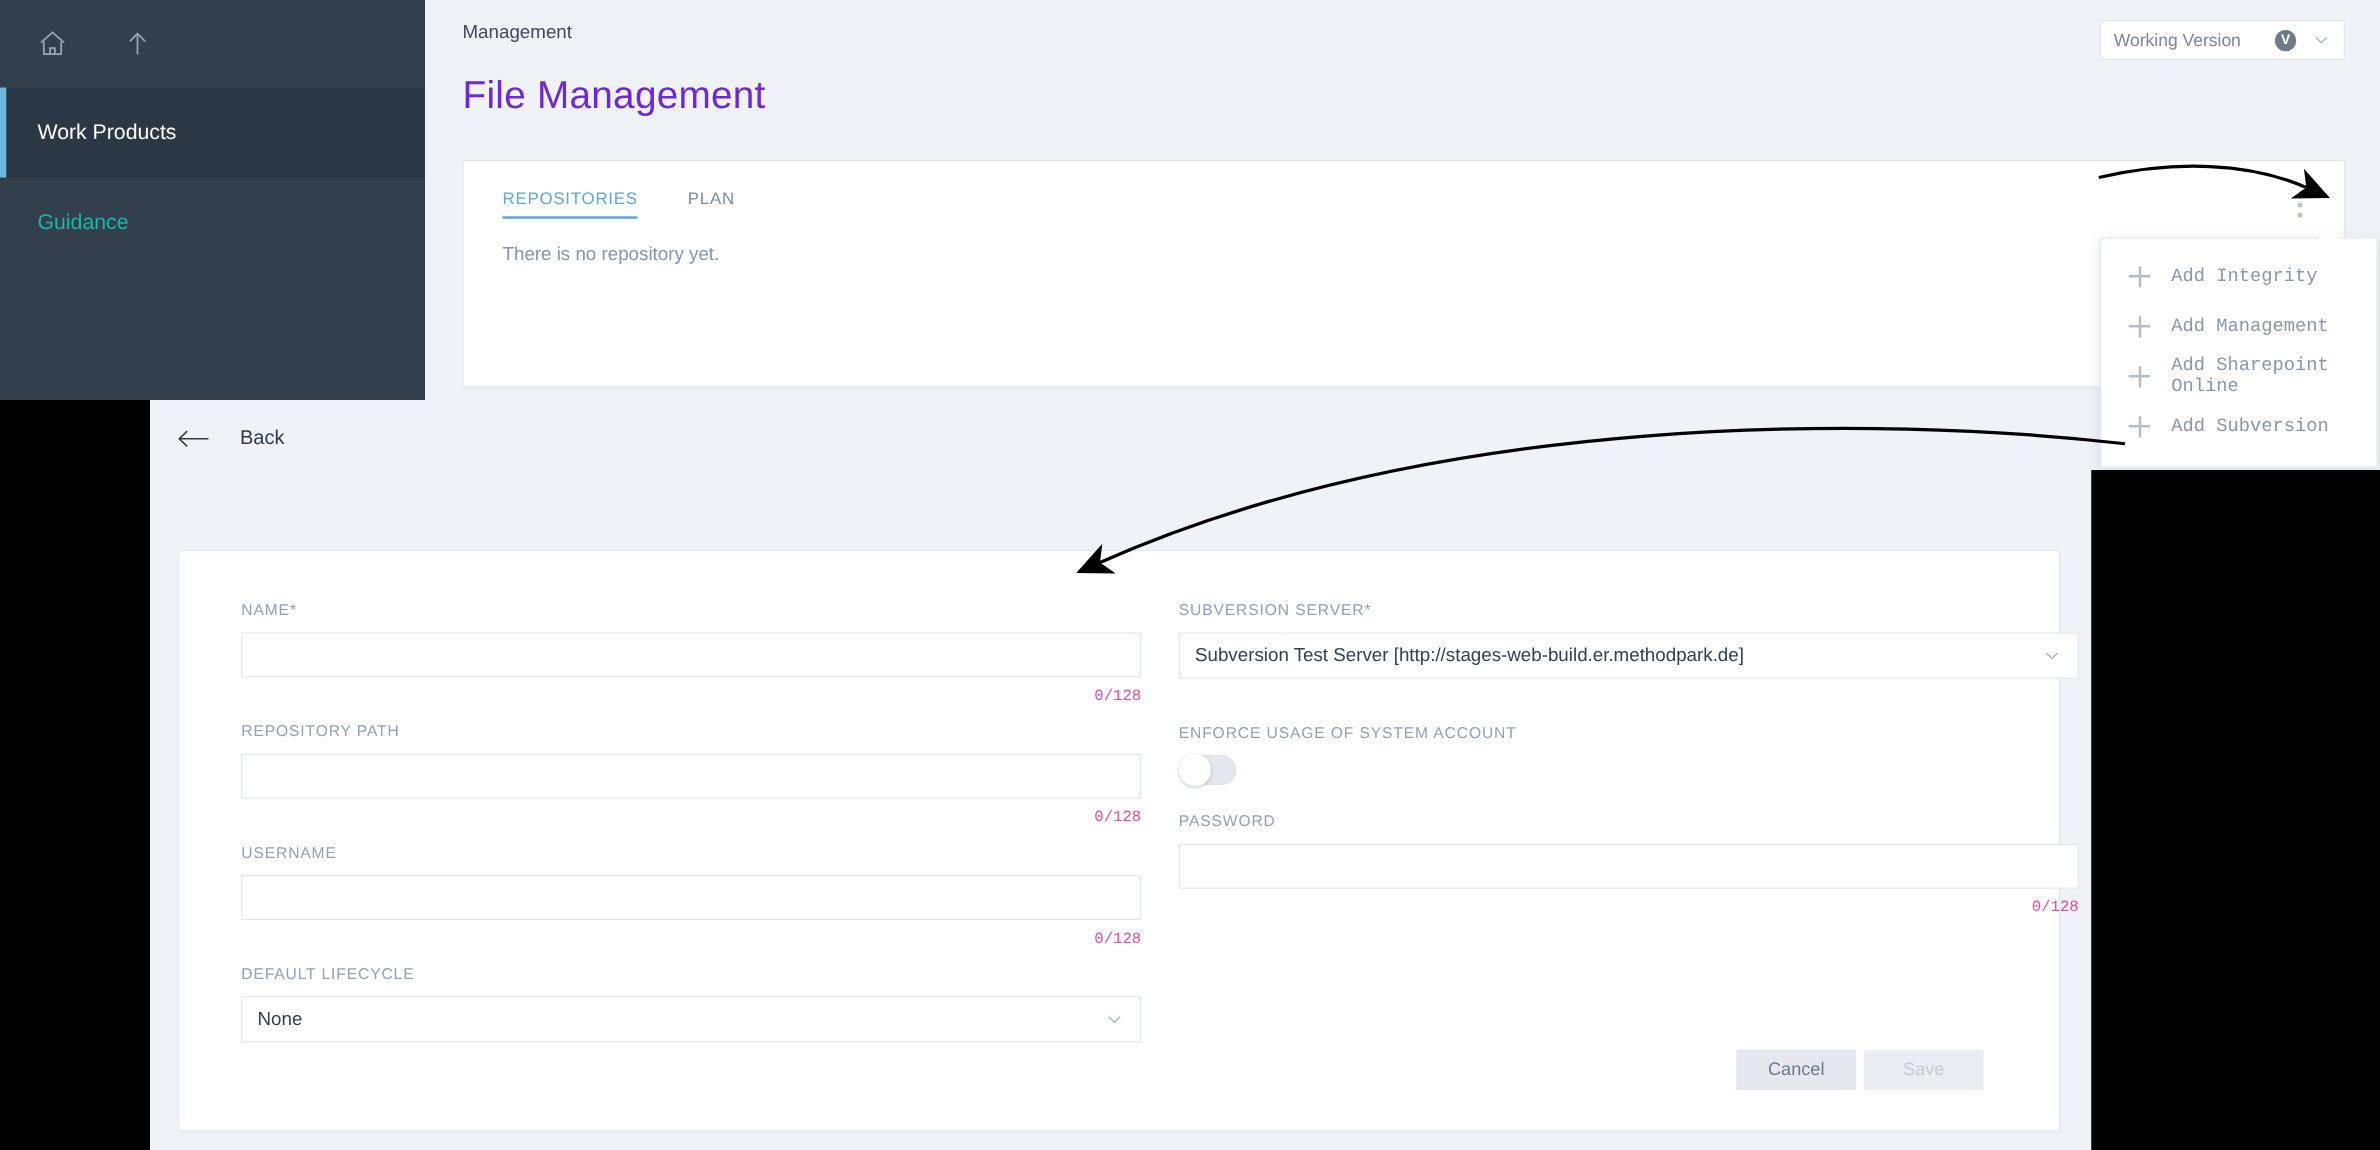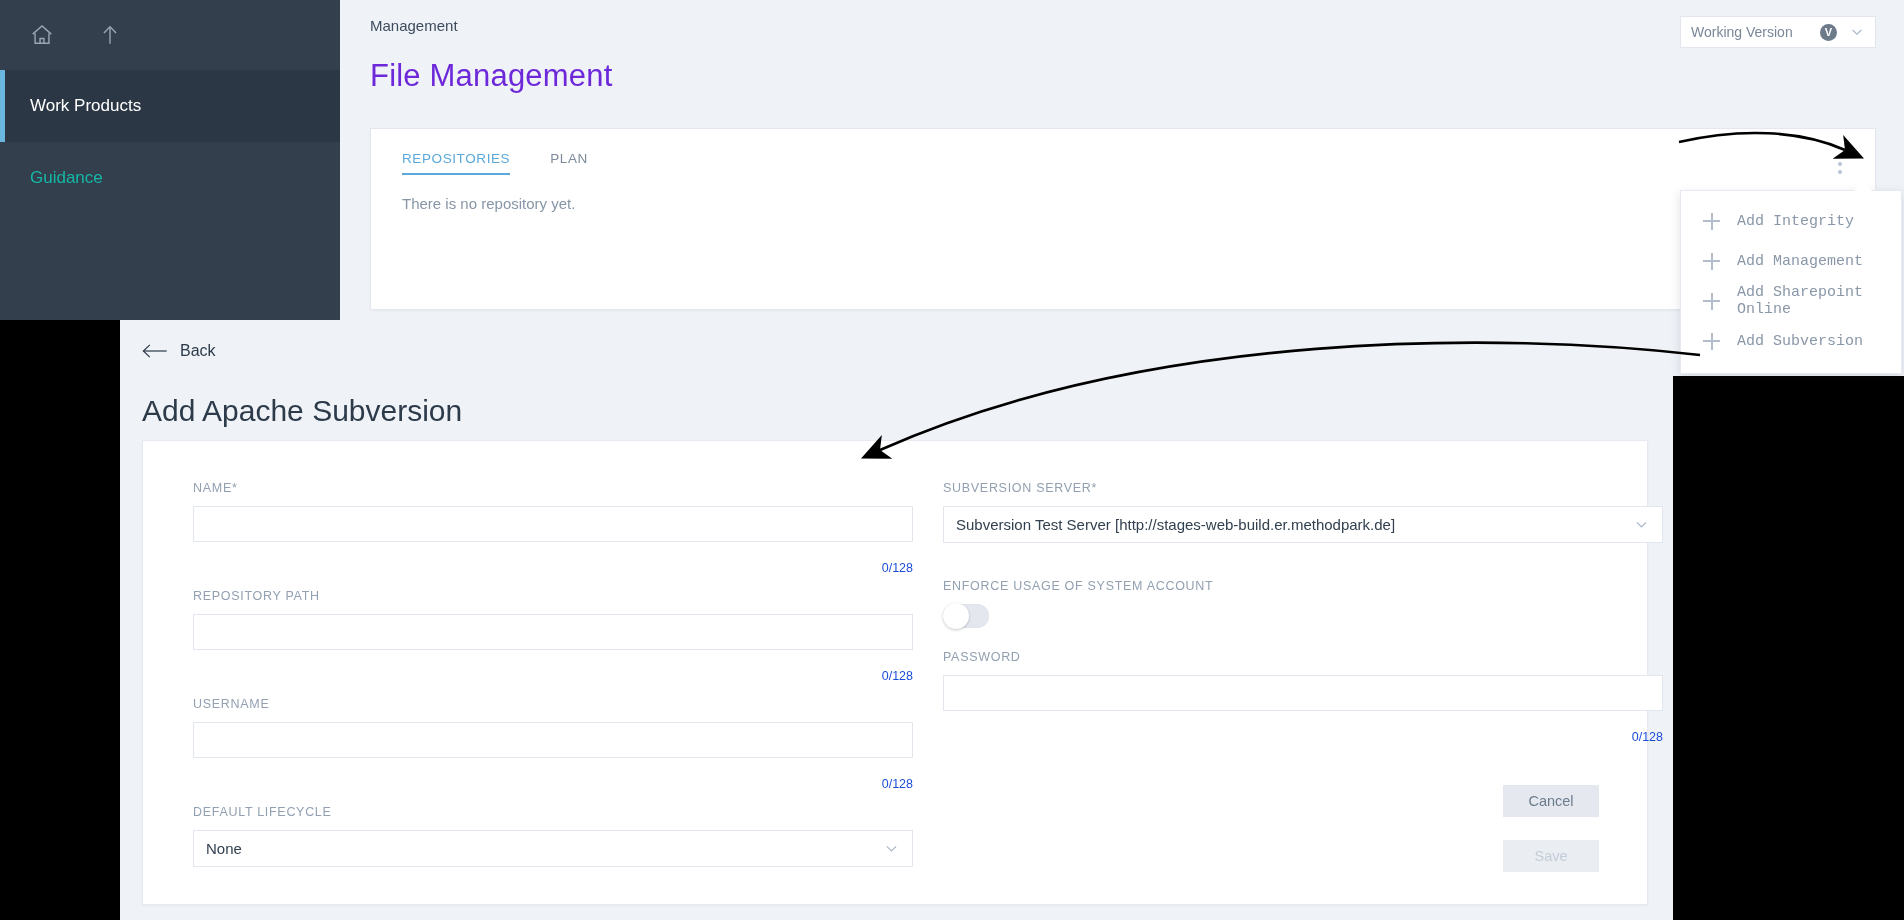--- a/index.html
+++ b/index.html
@@ -222,21 +222,21 @@
     left: 120px; top: 320px;
     width: 1553px; height: 600px;
     background: #eff2f7;
     z-index: 30;
   }
   .back-row {
     position: absolute;
     left: 22px; top: 22px;
     display: flex;
     align-items: center;
-    gap: 12px;
+    gap: 24px;
     cursor: pointer;
   }
   .back-arrow { color: #2c3a49; display: flex; align-items: center; }
   .back-label { font-size: 16px; color: #2c3a49; }
   .fg-title {
     position: absolute;
     left: 22px; top: 74px;
     font-size: 30px;
     color: #2c3a49;
     font-weight: 400;
@@ -269,25 +269,26 @@
     border: 1px solid #e2e7ee;
     background: #fff;
     font-size: 15px;
     color: #32404f;
     padding: 0 12px;
     font-family: "Liberation Sans", sans-serif;
     outline: none;
   }
   .counter {
     font-size: 12.5px;
-    color: #1d4ed8;
+    color: #ec4899;
     text-align: right;
     width: 720px;
-    margin-top: 19px;
+    margin-top: 8px;
     margin-bottom: 14px;
+    font-family: Liberation Mono, monospace;
   }
   .select-box {
     width: 720px; height: 37px;
     border: 1px solid #e2e7ee;
     background: #fff;
     display: flex;
     align-items: center;
     padding: 0 12px;
     font-size: 15px;
     color: #32404f;
@@ -307,24 +308,23 @@
   .toggle .knob {
     position: absolute;
     left: 0px; top: -1px;
     width: 26px; height: 26px;
     border-radius: 50%;
     background: #ffffff;
     box-shadow: 0 1px 3px rgba(50,60,80,.28);
   }
   .btn-row {
     position: absolute;
-    right: 48px; bottom: 32px;
-    display: flex;
-    gap: 23px;
-    flex-direction: column;
+    right: 60px; bottom: 32px;
+    display: flex;
+    gap: 6px;
   }
   .btn {
     width: 96px; height: 32px;
     border: none;
     font-size: 14.5px;
     font-family: "Liberation Sans", sans-serif;
     cursor: pointer;
   }
   .btn-cancel { background: #e5e9ef; color: #6c7b8c; }
   .btn-save { background: #eaeef3; color: #c3ccd6; cursor: default; }
@@ -435,21 +435,20 @@
     <div class="back-row">
       <span class="back-arrow">
         <svg width="26" height="18" viewBox="0 0 30 18" fill="none" stroke="currentColor" stroke-width="1.4">
           <path d="M1.5 9h27"></path>
           <path d="M9 2 1.6 9 9 16"></path>
         </svg>
       </span>
       <span class="back-label">Back</span>
     </div>
 
-    <div class="fg-title">Add Apache Subversion</div>
 
     <div class="form-card">
       <div class="form-grid">
 
         <div class="col">
 
           <div class="field">
             <div class="field-label">NAME*</div>
             <input class="text-input" type="text" placeholder="" style="">
             <div class="counter">0/128</div>

